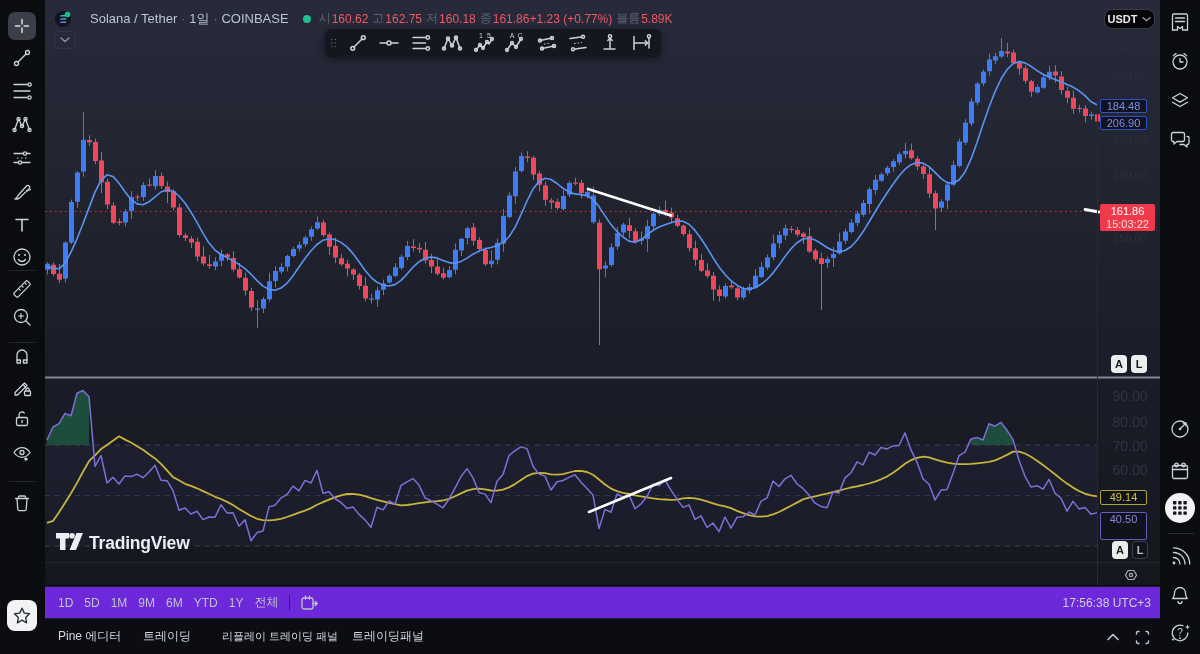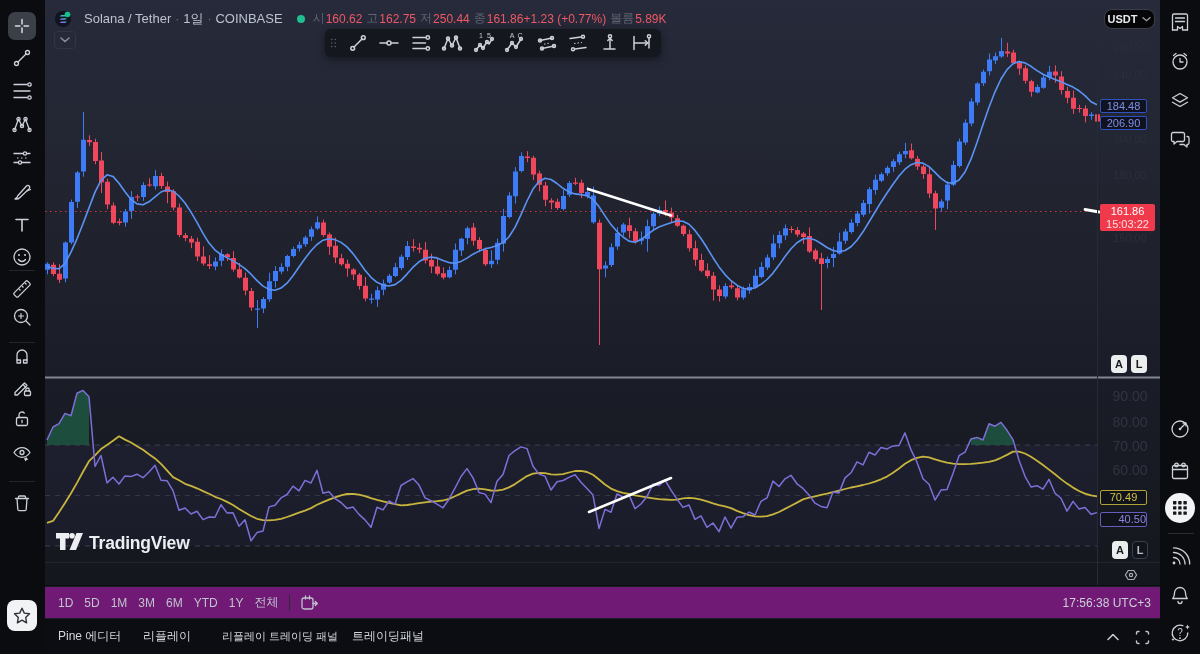--- a/index.html
+++ b/index.html
@@ -21,23 +21,23 @@
 .pslabel{position:absolute;left:1055px;width:60px;text-align:center;font-size:11px;
  color:#2b2f3c;z-index:4}
 .rslabel{position:absolute;left:1055px;width:60px;text-align:center;font-size:14px;
  color:#303442;z-index:4}
 .bluebox{position:absolute;left:1055px;width:47px;height:14px;border:1px solid #3052c0;
  border-radius:2px;background:rgba(13,17,28,.85);color:#7d90e8;font-size:11px;line-height:12px;
  text-align:center;z-index:5}
 .ylbox{position:absolute;left:1055px;width:47px;height:15px;border:1px solid #b3a235;
  border-radius:2px;background:rgba(17,19,27,.9);color:#d3c14a;font-size:11px;line-height:13px;
  text-align:center;z-index:5}
-.ppbox{position:absolute;left:1055px;width:47px;height:15px;border:1px solid #675bbc;
+.ppbox{position:absolute;left:1055px;width:47px;height:28px;border:1px solid #675bbc;
  border-radius:2px;background:rgba(17,19,27,.9);color:#9183e0;font-size:11px;line-height:13px;
- text-align:right;z-index:5}
+ text-align:center;z-index:5}
 .redbox{position:absolute;left:1055px;top:204px;width:55px;height:27px;background:#f03a4b;
  border-radius:2px;color:#fff;font-size:11px;line-height:13px;text-align:center;padding-top:1px;z-index:5}
 .redbox .t2{color:rgba(255,236,238,.92)}
 .albtn{position:absolute;width:16px;height:18px;border-radius:4px;background:#eceded;color:#171a21;
  font-size:11px;font-weight:bold;text-align:center;line-height:18px;z-index:5}
 .albtn.dk{background:rgba(16,18,25,.6);border:1px solid #3b404c;color:#b9bec8;line-height:16px}
 .usdt{position:absolute;left:1059px;top:9px;width:51px;height:20px;background:#060608;
  border:1px solid #3c3f48;border-radius:8px;color:#e9ebef;font-size:11px;font-weight:bold;
  display:flex;align-items:center;justify-content:center;gap:5px;z-index:6}
 #leftbar{position:absolute;left:0;top:0;width:45px;height:654px;background:#0b0c10;z-index:10}
@@ -45,21 +45,21 @@
 .ltool{position:absolute;left:11px;width:22px;height:22px}
 .rtool{position:absolute;left:9px;width:22px;height:22px}
 .lsep{position:absolute;left:9px;width:26px;height:1px;background:#23262e}
 .crossbtn{position:absolute;left:8px;top:12px;width:28px;height:28px;background:#3b3f48;border-radius:7px;
  display:flex;align-items:center;justify-content:center}
 .starbtn{position:absolute;left:7px;top:600px;width:30px;height:31px;background:#f2f3f5;border-radius:8px;
  display:flex;align-items:center;justify-content:center}
 .gridbtn{position:absolute;left:5px;top:493px;width:30px;height:30px;background:#f2f3f5;border-radius:50%;
  display:flex;align-items:center;justify-content:center}
 .rsep{position:absolute;left:8px;top:533px;width:26px;height:1px;background:#2a2d35}
-#rangerow{position:absolute;left:45px;top:586px;width:1115px;height:32px;background:#701a75;
+#rangerow{position:absolute;left:45px;top:586px;width:1115px;height:32px;background:#6d28d9;
  border-top:1px solid #1d2029;display:flex;align-items:center;font-size:12px;color:#bfc4cd;z-index:9}
 #rangerow .rb{margin-right:11px}
 #rangerow .div{width:1px;height:16px;background:#2a2d37;margin:0 10px 0 0}
 #rangerow .clk{position:absolute;right:9px;color:#ccd0d8}
 #tabsrow{position:absolute;left:45px;top:618px;width:1115px;height:36px;background:#0c0d12;
  border-top:1px solid #1d2029;display:flex;align-items:center;font-size:12px;color:#d2d6dd;z-index:9}
 .wm{position:absolute;left:11px;top:533px;display:flex;z-index:4}
 .wm .txt{color:#eceef2;font-size:17.5px;font-weight:bold;margin-left:6px;letter-spacing:-0.2px}
 .gear{position:absolute;left:1079px;top:568px;z-index:5}
 </style></head><body>
@@ -91,33 +91,33 @@
         <defs>
           <linearGradient id="sg" x1="0" y1="1" x2="1" y2="0">
             <stop offset="0" stop-color="#9945ff"></stop>
             <stop offset="1" stop-color="#14f195"></stop>
           </linearGradient>
         </defs>
         <circle cx="8" cy="8" r="8" fill="#10141f"></circle>
         <path d="M4.6 5.4h5.8l1.4-1.4H6zM4.6 8.7h5.8l1.4-1.4H6zM4.6 12h5.8L11.8 10.6H6z" fill="url(#sg)"></path>
         <circle cx="12.5" cy="3.5" r="2.8" fill="#17c08b"></circle>
       </svg>
-      <span style="margin-left:13px">Solana / Tether</span>
+      <span style="margin-left:19px">Solana / Tether</span>
       <span class="dim">·</span>
       <span>1일</span>
       <span class="dim">·</span>
       <span>COINBASE</span>
       <span style="width:8px;height:8px;border-radius:50%;background:#1fbf8f;margin-left:14px"></span>
       <span class="ohlc">
         <span class="lb">시</span>
         <span class="vl">160.62</span>
         <span class="lb">고</span>
         <span class="vl">162.75</span>
         <span class="lb">저</span>
-        <span class="vl">250.44</span>
+        <span class="vl">160.18</span>
         <span class="lb">종</span>
         <span class="vl">161.86</span>
         <span class="vl" style="">+1.23 (+0.77%)</span>
         <span class="lb">볼륨</span>
         <span class="vl">5.89K</span>
       </span>
     </div>
 <div class="chevbtn">
       <svg width="10" height="6" viewBox="0 0 10 6">
         <path d="M1 1l4 3.6L9 1" stroke="#8b909c" stroke-width="1.5" fill="none" stroke-linecap="round"></path>
@@ -230,21 +230,21 @@
 <div class="rslabel" style="top:388px">90.00</div>
 <div class="rslabel" style="top:414px">80.00</div>
 <div class="rslabel" style="top:438px">70.00</div>
 <div class="rslabel" style="top:462px">60.00</div>
 <div class="bluebox" style="top:99px">184.48</div>
 <div class="bluebox" style="top:116px">206.90</div>
 <div class="redbox">
       <div>161.86</div>
       <div class="t2">15:03:22</div>
     </div>
-<div class="ylbox" style="top:490px">70.49</div>
+<div class="ylbox" style="top:490px">49.14</div>
 <div class="ppbox" style="top:512px">40.50</div>
 <div class="albtn" style="left:1066px;top:355px">A</div>
 <div class="albtn" style="left:1086px;top:355px">L</div>
 <div class="albtn" style="left:1067px;top:541px">A</div>
 <div class="albtn dk" style="left:1087px;top:541px">L</div>
 <div class="gear"><svg width="14" height="14" viewBox="0 0 14 14">
         <path d="M4.2 2.5h5.6L12.6 7l-2.8 4.5H4.2L1.4 7z" stroke="#a9aeb8" stroke-width="1.2" fill="none" stroke-linejoin="round"></path>
         <circle cx="7" cy="7" r="1.6" stroke="#a9aeb8" stroke-width="1.2" fill="none"></circle>
       </svg></div>
 <div class="usdt">USDT<svg width="9" height="5" viewBox="0 0 9 5">
@@ -404,35 +404,35 @@
         <circle cx="11" cy="16.2" r="0.9" fill="#cdd1d9"></circle>
         <path d="M18.5 2.5l.7 1.8 1.8.7-1.8.7-.7 1.8-.7-1.8-1.8-.7 1.8-.7z" fill="#cdd1d9"></path>
         <path d="M4 15.8l.5 1.2 1.2.5-1.2.5-.5 1.2-.5-1.2-1.2-.5 1.2-.5z" fill="#cdd1d9"></path>
       </svg></div>
   </div>
 <div id="rangerow">
     <div style="width:13px"></div>
     <span class="rb">1D</span>
     <span class="rb">5D</span>
     <span class="rb">1M</span>
-    <span class="rb">3M</span>
+    <span class="rb">9M</span>
     <span class="rb">6M</span>
     <span class="rb">YTD</span>
     <span class="rb">1Y</span>
     <span class="rb">전체</span>
     <div class="div"></div>
     <svg width="18" height="18" viewBox="0 0 18 18">
       <rect x="2" y="4" width="11" height="11" rx="2" stroke="#bfc4cd" stroke-width="1.3" fill="none"></rect>
       <path d="M5.5 2v3 M9.5 2v3 M13 9.5h4 M15.3 7.5l2 2-2 2" stroke="#bfc4cd" stroke-width="1.3" fill="none" stroke-linecap="round" stroke-linejoin="round"></path>
     </svg>
     <span class="clk">17:56:38 UTC+3</span>
   </div>
 <div id="tabsrow">
     <span style="position:absolute;left:13px;font-size:12px">Pine 에디터</span>
-    <span style="position:absolute;left:98px;font-size:12px">리플레이</span>
+    <span style="position:absolute;left:98px;font-size:12px">트레이딩</span>
     <span style="position:absolute;left:177px;font-size:11px">리플레이 트레이딩 패널</span>
     <span style="position:absolute;left:307px;font-size:12px">트레이딩패널</span>
     <div style="position:absolute;left:1059px;top:9px"><svg width="18" height="18" viewBox="0 0 18 18">
         <path d="M4 11.5L9 6.5l5 5" stroke="#c3c8d0" stroke-width="1.6" fill="none" stroke-linecap="round" stroke-linejoin="round"></path>
       </svg></div>
     <div style="position:absolute;left:1088px;top:9px"><svg width="19" height="19" viewBox="0 0 19 19">
         <path d="M6 3.5H5A1.5 1.5 0 0 0 3.5 5v1 M13 3.5h1A1.5 1.5 0 0 1 15.5 5v1 M6 15.5H5A1.5 1.5 0 0 1 3.5 14v-1 M13 15.5h1a1.5 1.5 0 0 0 1.5-1.5v-1" stroke="#c3c8d0" stroke-width="1.4" fill="none" stroke-linecap="round"></path>
       </svg></div>
   </div>
 </body></html>

